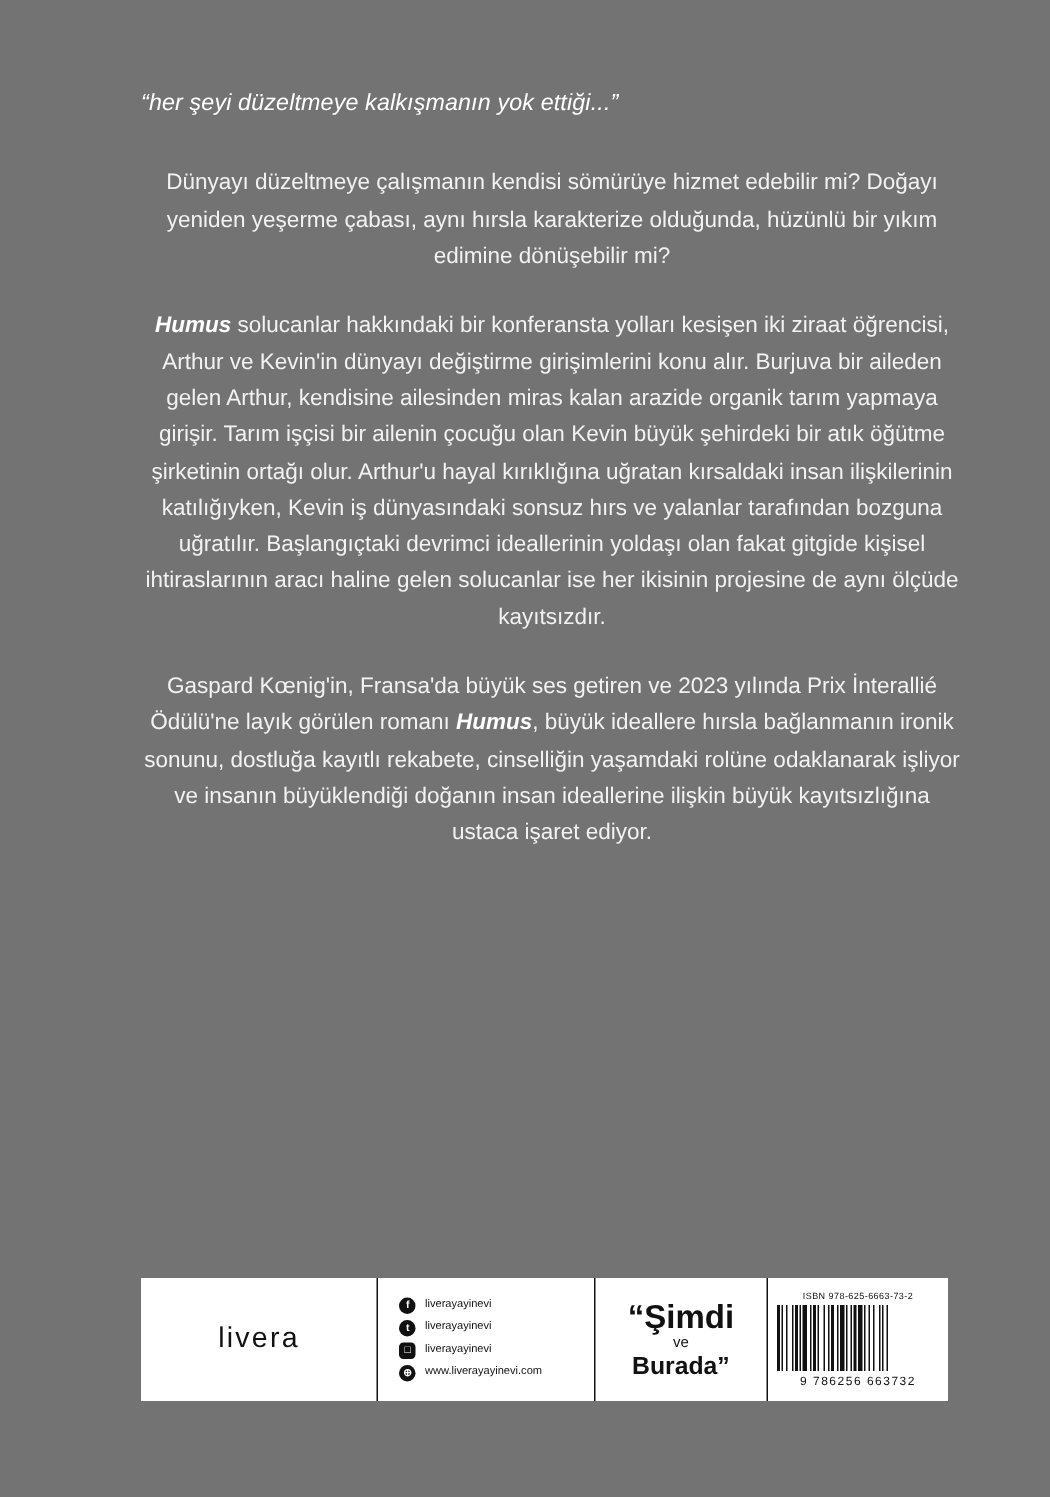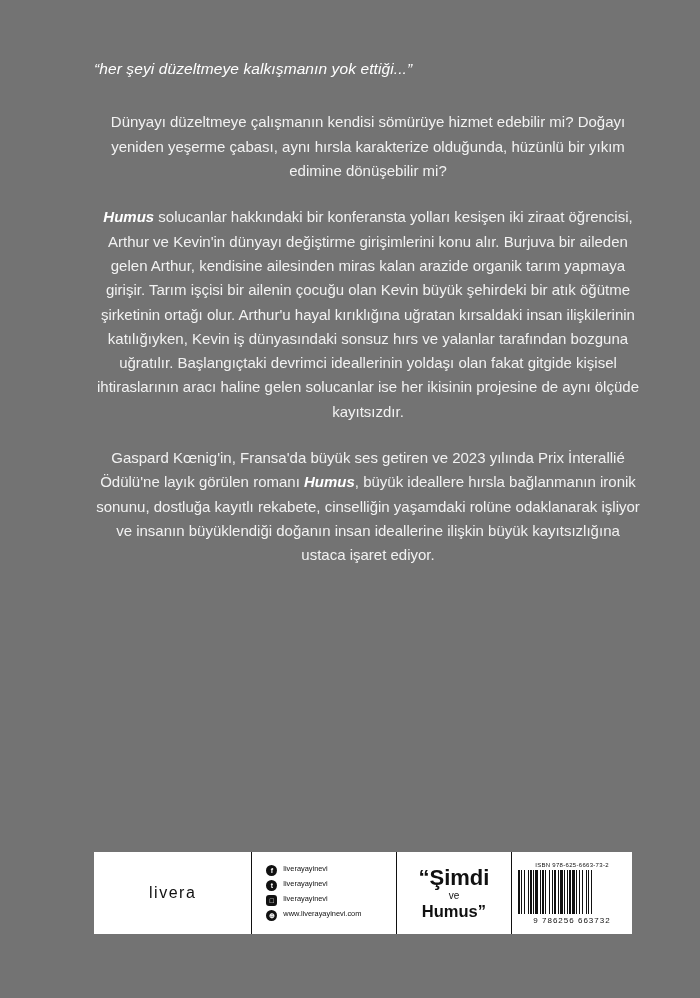--- a/index.html
+++ b/index.html
@@ -63,21 +63,21 @@
 
   .logo-cell {
     width: 165px;
     display: flex;
     align-items: center;
     justify-content: center;
     border-right: 1px solid #111;
   }
   .logo-text {
     font-family: "Liberation Sans", sans-serif;
-    font-size: 16px;
+    font-size: 19px;
     letter-spacing: 1.5px;
     color: #111111;
     font-weight: 300;
   }
 
   .social-cell {
     width: 150px;
     display: flex;
     flex-direction: column;
     justify-content: center;
@@ -191,21 +191,21 @@
       </div>
       <div class="social-row">
         <span class="si">⊕</span>
         <span>www.liverayayinevi.com</span>
       </div>
     </div>
 
     <div class="slogan-cell">
       <span class="l1">“Şimdi</span>
       <span class="l2">ve</span>
-      <span class="l3">Humus”</span>
+      <span class="l3">Burada”</span>
     </div>
 
     <div class="barcode-cell">
       <span class="isbn-top">ISBN  978-625-6663-73-2</span>
       <div class="bars" id="bars">
           <i style="width: 2px; background: rgb(17, 17, 17);"></i>
           <i style="width: 1px; background: transparent;"></i>
           <i style="width: 1px; background: rgb(17, 17, 17);"></i>
           <i style="width: 2px; background: transparent;"></i>
           <i style="width: 1px; background: rgb(17, 17, 17);"></i>

